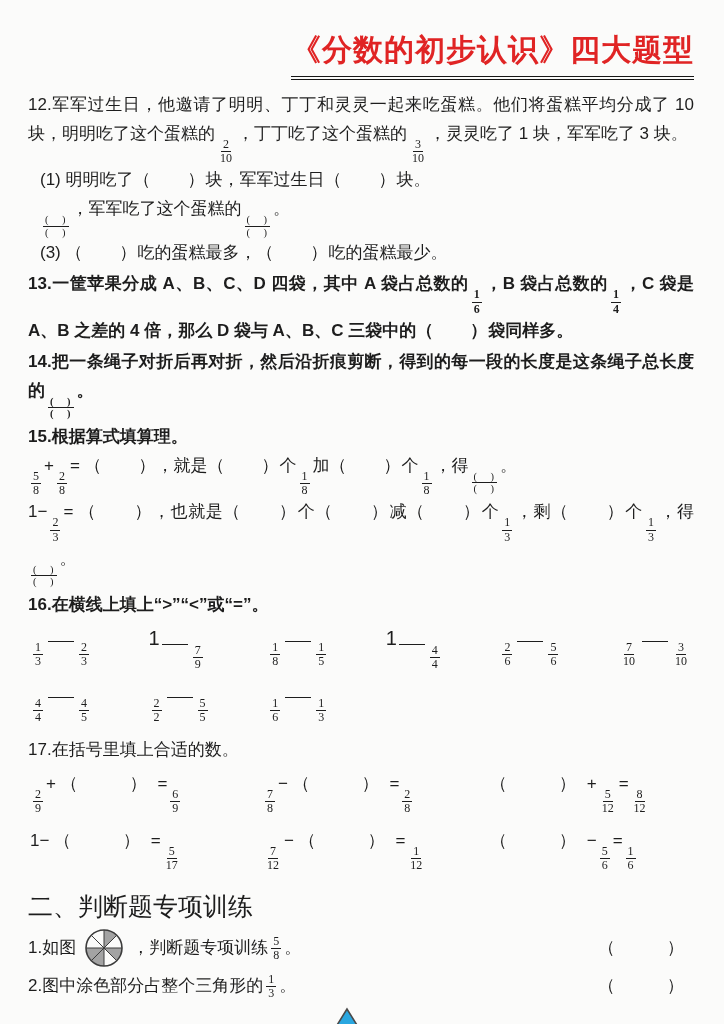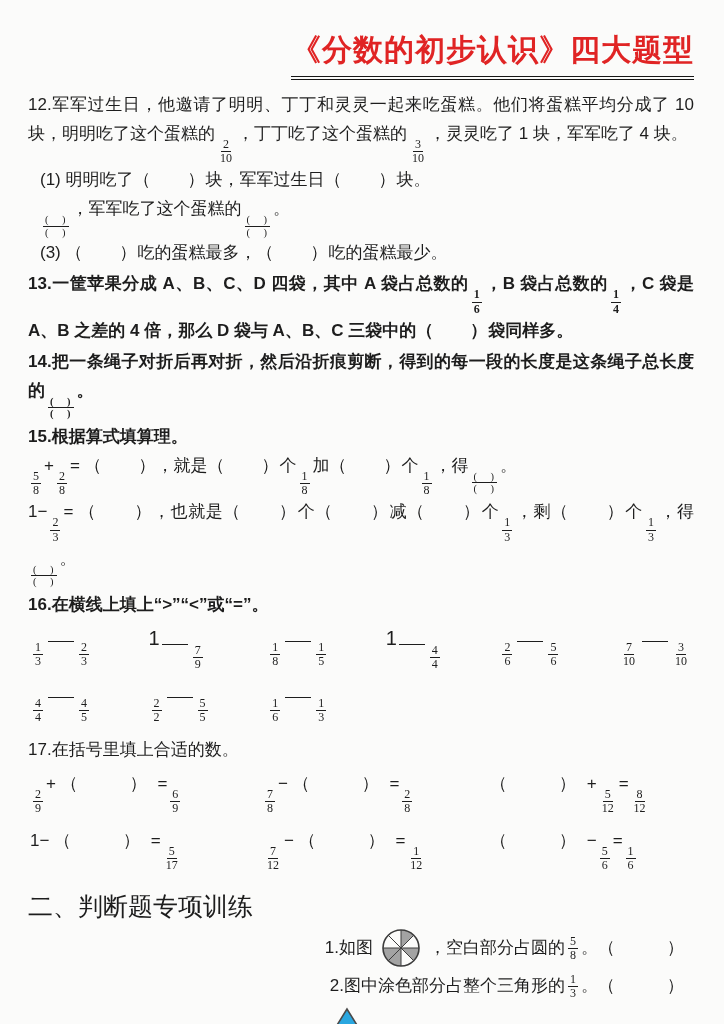--- a/index.html
+++ b/index.html
@@ -45,21 +45,21 @@
   .cmp-grid{display:grid;grid-template-columns:repeat(6,auto);justify-content:space-between;row-gap:12px;margin:8px 2px 10px 2px;}
   .cmp{white-space:nowrap;}
   .cmp .one{font-size:20px;}
   
   .eq-grid{display:grid;grid-template-columns:232px 228px auto;row-gap:14px;margin:8px 2px 10px 2px;}
   .eq{white-space:nowrap;}
   .eq .pb{letter-spacing:6px;}
   
   .sec{font-size:25px;font-weight:normal;margin:20px 0 8px 0;line-height:28px;}
   
-  .jrow{display:flex;justify-content:flex-end;align-items:center;line-height:32px;margin:2px 0;}
+  .jrow{display:flex;justify-content:space-between;align-items:center;line-height:32px;margin:2px 0;}
   .jrow .jl{display:flex;align-items:center;flex-wrap:wrap;}
   .jrow .jb{white-space:nowrap;letter-spacing:6px;margin-right:4px;}
   .icon-svg{vertical-align:middle;margin:0 8px;}
   
   .tri-fig{width:fit-content;margin:4px auto 8px auto;transform:translateX(-14px);}
 </style>
 </head>
 <body>
 
 <div class="page">
@@ -67,21 +67,21 @@
   <div class="title-wrap">
     <span class="doc-title">《分数的初步认识》四大题型</span>
   </div>
 
   <p class="line"><span>12.军军过生日，他邀请了明明、丁丁和灵灵一起来吃蛋糕。他们将蛋糕平均分成了 10 块，明明吃了这个蛋糕的</span><span class="fr">
         <span class="fn">2</span>
         <span class="fd">10</span>
       </span><span>，丁丁吃了这个蛋糕的</span><span class="fr">
         <span class="fn">3</span>
         <span class="fd">10</span>
-      </span><span>，灵灵吃了 1 块，军军吃了 4 块。</span></p>
+      </span><span>，灵灵吃了 1 块，军军吃了 3 块。</span></p>
   <p class="line sub"><span>(1) 明明吃了</span><span class="pb">（　　）</span><span>块，军军过生日</span><span class="pb">（　　）</span><span>块。</span></p>
   <p class="line sub"><span class="fr bfr">
         <span class="fn">(  )</span>
         <span class="fd">(  )</span>
       </span><span>，军军吃了这个蛋糕的</span><span class="fr bfr">
         <span class="fn">(  )</span>
         <span class="fd">(  )</span>
       </span><span>。</span></p>
   <p class="line sub"><span>(3) </span><span class="pb">（　　）</span><span>吃的蛋糕最多，</span><span class="pb">（　　）</span><span>吃的蛋糕最少。</span></p>
 
@@ -244,21 +244,21 @@
     <path d="M20,20 L20,2 A18,18 0 0 1 32.73,7.27 Z" fill="#a3a3a3"></path>
     <path d="M20,20 L38,20 A18,18 0 0 1 32.73,32.73 Z" fill="#a3a3a3"></path>
     <path d="M20,20 L20,38 A18,18 0 0 1 7.27,32.73 Z" fill="#a3a3a3"></path>
     <path d="M20,20 L7.27,32.73 A18,18 0 0 1 2,20 Z" fill="#a3a3a3"></path>
     <circle cx="20" cy="20" r="18" fill="none" stroke="#3c3c3c" stroke-width="1.6"></circle>
     <line x1="20" y1="2" x2="20" y2="38" stroke="#3c3c3c" stroke-width="1"></line>
     <line x1="2" y1="20" x2="38" y2="20" stroke="#3c3c3c" stroke-width="1"></line>
     <line x1="7.27" y1="7.27" x2="32.73" y2="32.73" stroke="#3c3c3c" stroke-width="1"></line>
     <line x1="32.73" y1="7.27" x2="7.27" y2="32.73" stroke="#3c3c3c" stroke-width="1"></line>
   </svg>
-<span>，空白部分占圆的</span>
+<span>，判断题专项训练</span>
         <span class="fr">
           <span class="fn">5</span>
           <span class="fd">8</span>
         </span>
         <span>。</span>
       </span>
     <span class="jb">（　　）</span>
   </div>
 
   <div class="jrow">

